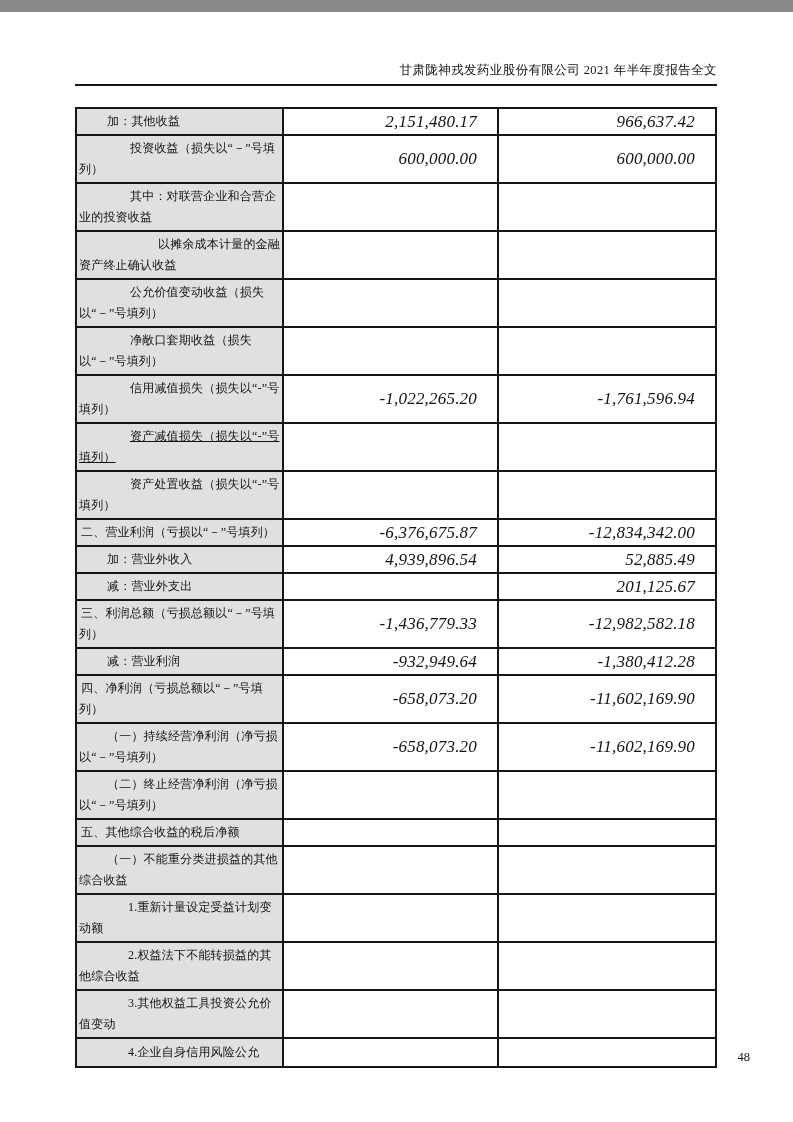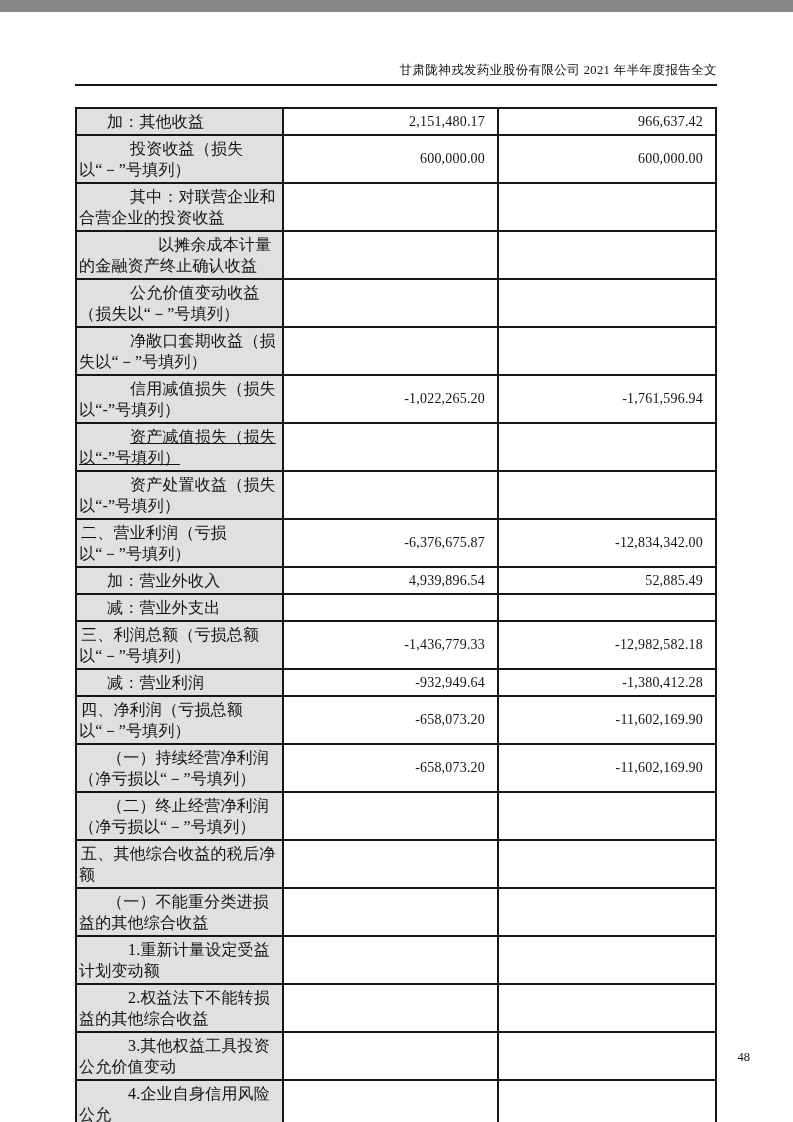--- a/index.html
+++ b/index.html
@@ -50,33 +50,34 @@
   .label-cell {
     width: 207px;
     background: #e0e0e0;
     border-right: 2px solid #161616;
     display: flex;
     align-items: center;
   }
   .label-cell p {
     width: 100%;
     margin: 2px;
-    font-size: 16px;
+    font-size: 12px;
     line-height: 21px;
     letter-spacing: 0.2px;
     text-align: left;
     word-break: break-all;
   }
   .num-cell {
     display: flex;
     align-items: center;
     justify-content: flex-end;
-    padding-right: 12px;
-    font-size: 14px;
+    padding-right: 20px;
+    font-size: 17px;
     letter-spacing: 0.2px;
+    font-style: italic;
   }
   .num-current {
     width: 215px;
     border-right: 2px solid #161616;
   }
   .num-prior { flex: 1; }
   .page-number {
     position: absolute;
     top: 1038px;
     left: 732px;
@@ -170,20 +171,21 @@
       <p style="text-indent: 28px;">加：营业外收入</p>
     </div>
     <div class="cell num-cell num-current">4,939,896.54</div>
     <div class="cell num-cell num-prior">52,885.49</div>
   </div>
       <div class="t-row">
     <div class="cell label-cell">
       <p style="text-indent: 28px;">减：营业外支出</p>
     </div>
     <div class="cell num-cell num-current"></div>
+    <div class="cell num-cell num-prior">201,125.67</div>
   </div>
       <div class="t-row">
     <div class="cell label-cell">
       <p style="text-indent: 2px;">三、利润总额（亏损总额以“－”号填列）</p>
     </div>
     <div class="cell num-cell num-current">-1,436,779.33</div>
     <div class="cell num-cell num-prior">-12,982,582.18</div>
   </div>
       <div class="t-row">
     <div class="cell label-cell">

